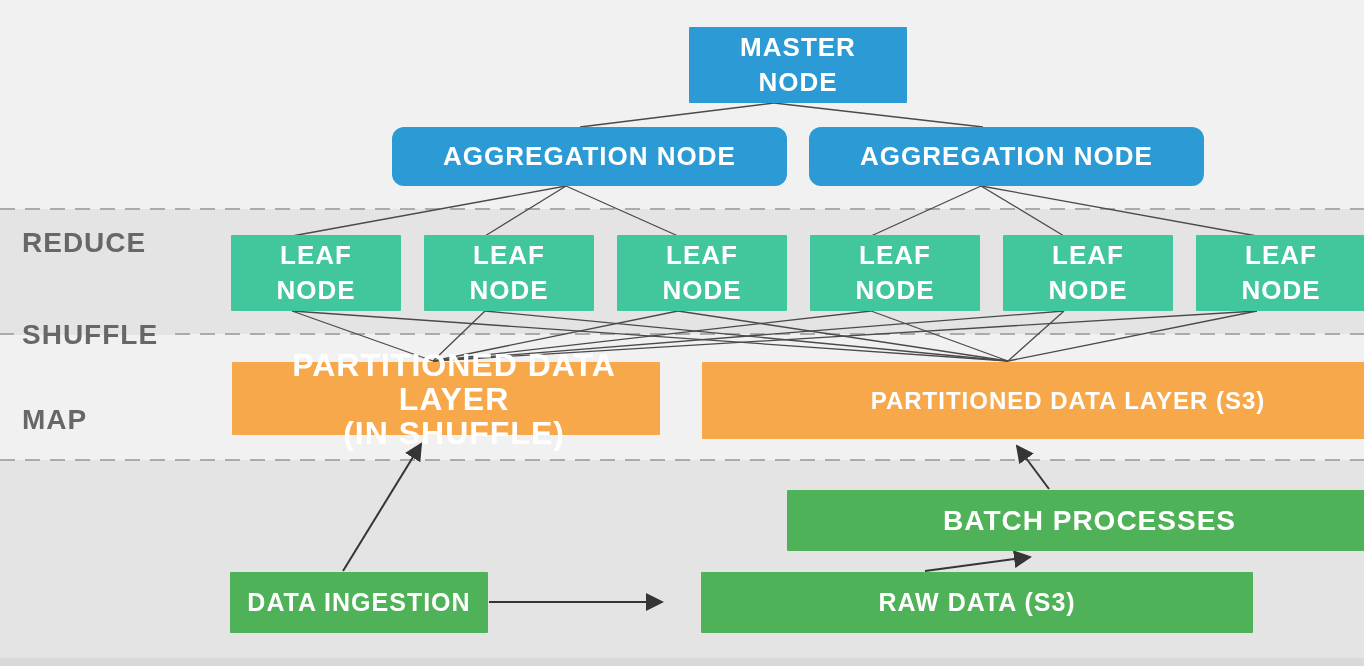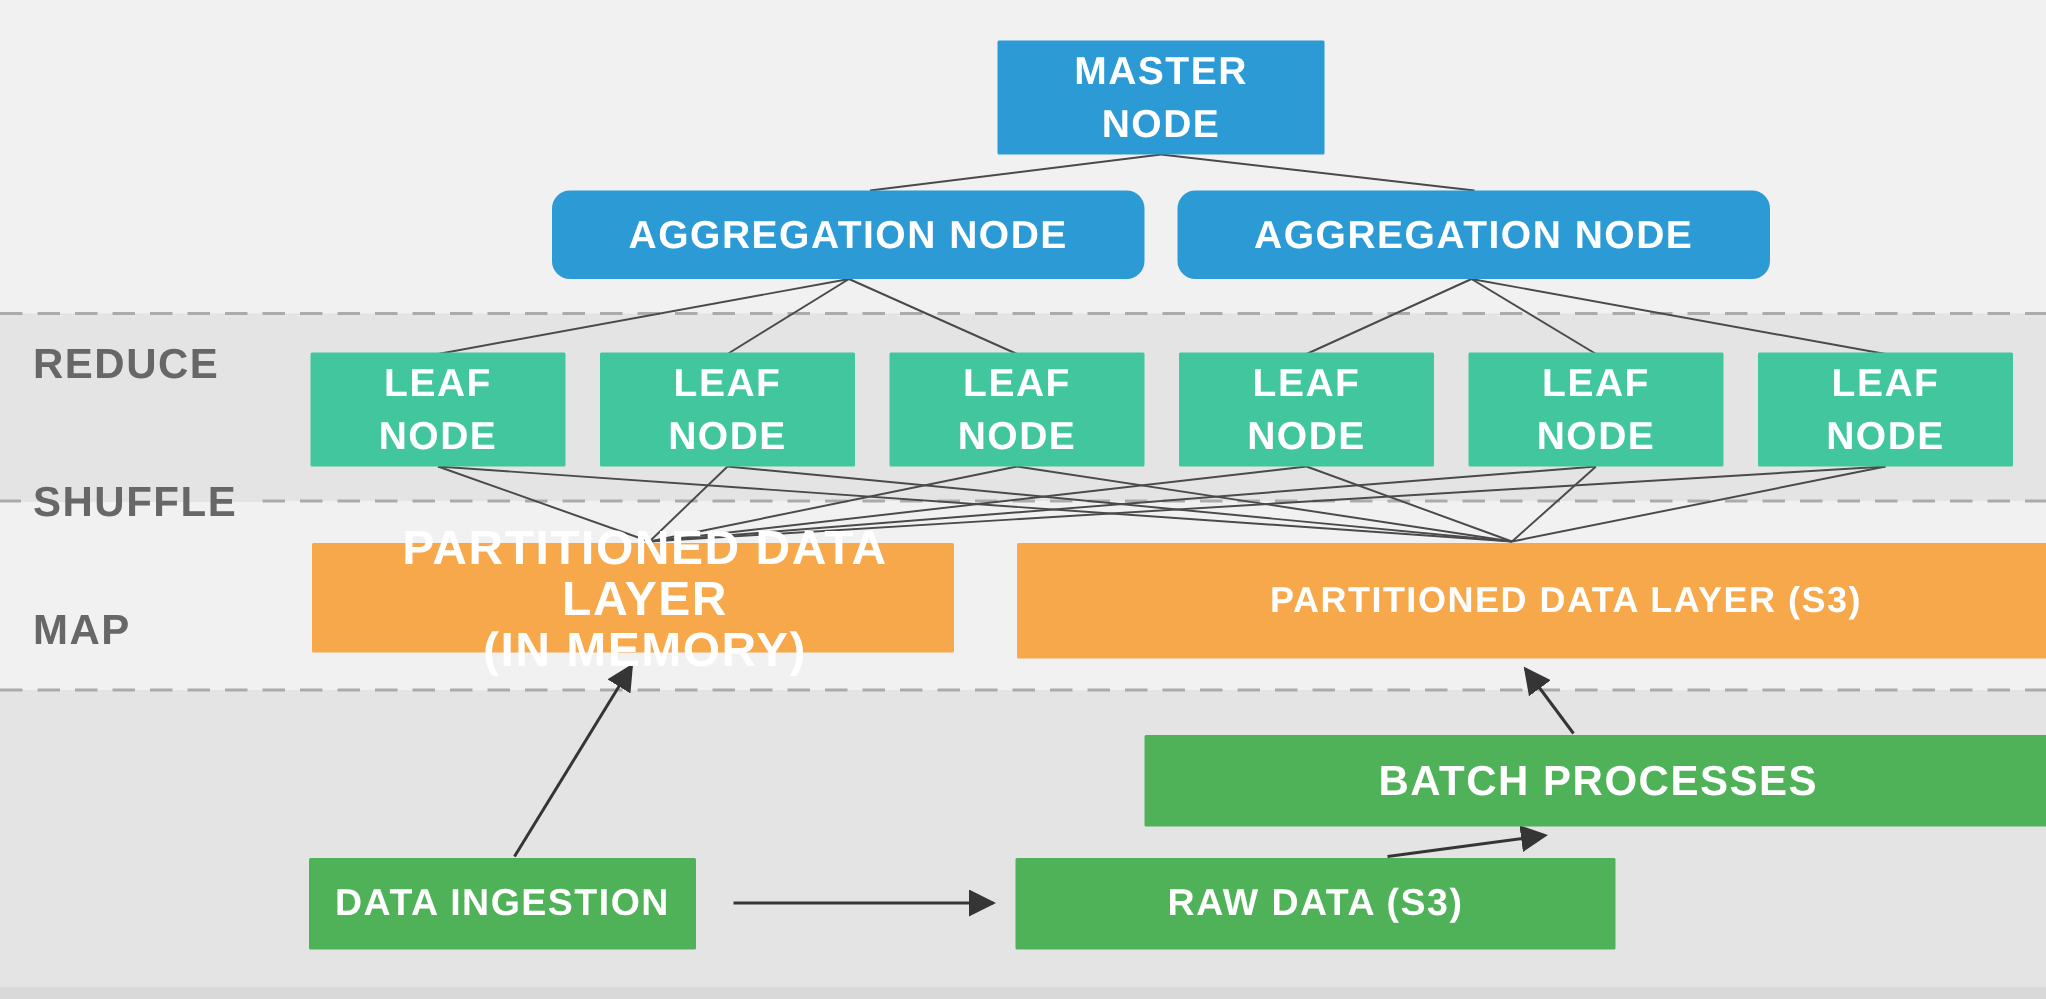--- a/index.html
+++ b/index.html
@@ -64,20 +64,21 @@
     z-index: 2;
     display: flex;
     flex-direction: column;
     align-items: center;
     justify-content: center;
     color: #ffffff;
     font-weight: 700;
     text-align: center;
     letter-spacing: 1px;
     border-radius: 1px;
+    margin-left: 24px;
   }
   .node span { display: block; }
   .node.blue   { background: var(--node-blue, #2B9AD5); }
   .node.teal   { background: var(--node-teal, #42C69D); }
   .node.orange { background: var(--node-orange, #F7A84B); }
   .node.green  { background: var(--node-green, #50B258); }
 
   #node-master { left: 665px; top: 27px; width: 218px; height: 76px;
                  font-size: 26px; line-height: 35px; }
   .agg-node    { top: 127px; height: 59px; font-size: 26px; border-radius: 12px; }
@@ -90,21 +91,21 @@
   #node-leaf-3 { left: 593px; }
   #node-leaf-4 { left: 786px; }
   #node-leaf-5 { left: 979px; }
   #node-leaf-6 { left: 1172px; }
   #node-partition-memory { left: 208px; top: 362px; width: 412px; height: 73px;
                            font-size: 32px; line-height: 34px; padding-left: 16px; }
   #node-partition-s3     { left: 678px; top: 362px; width: 660px; height: 77px;
                            font-size: 24px; padding-left: 36px; }
   #node-batch     { left: 763px; top: 490px; width: 605px; height: 61px; font-size: 28px; }
   #node-ingestion { left: 206px; top: 572px; width: 258px; height: 61px; font-size: 25px; }
-  #node-raw       { left: 677px; top: 572px; width: 400px; height: 61px; font-size: 25px; }
+  #node-raw       { left: 677px; top: 572px; width: 552px; height: 61px; font-size: 25px; }
 </style>
 </head>
 <body>
 
 <div id="canvas">
 
   <div class="band light" id="band-aggregate"></div>
   <div class="band dark" id="band-reduce"></div>
   <div class="band light" id="band-map"></div>
   <div class="band dark" id="band-ingest"></div>
@@ -193,21 +194,21 @@
     <span>LEAF</span>
     <span>NODE</span>
   </div>
   <div class="node teal leaf-node" id="node-leaf-6">
     <span>LEAF</span>
     <span>NODE</span>
   </div>
 
   <div class="node orange" id="node-partition-memory">
     <span>PARTITIONED DATA LAYER</span>
-    <span>(IN MEMORY)</span>
+    <span>(IN SHUFFLE)</span>
   </div>
   <div class="node orange" id="node-partition-s3">
     <span>PARTITIONED DATA LAYER (S3)</span>
   </div>
 
   <div class="node green" id="node-batch">
     <span>BATCH PROCESSES</span>
   </div>
   <div class="node green" id="node-ingestion">
     <span>DATA INGESTION</span>

